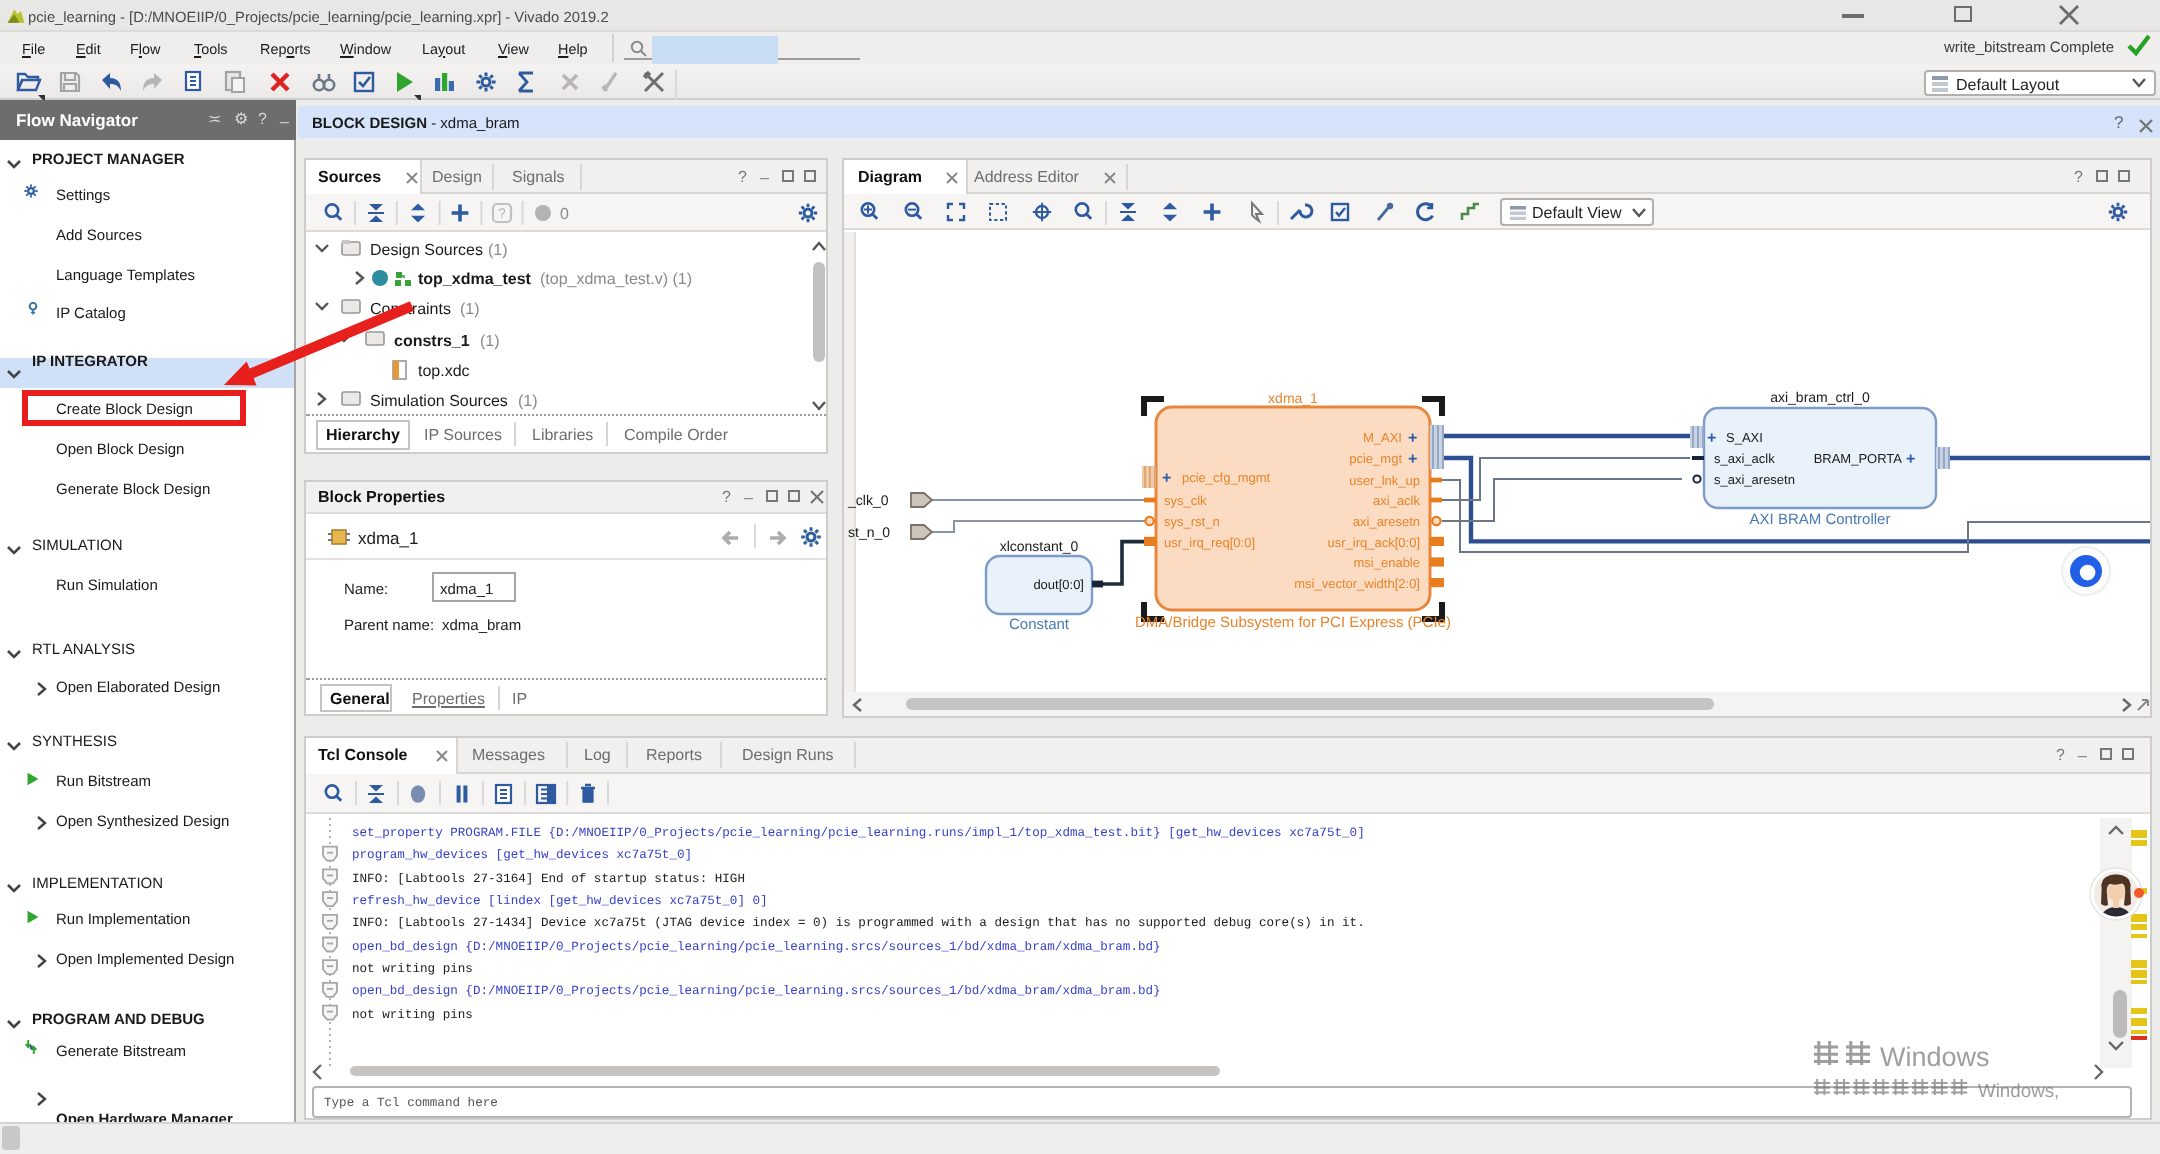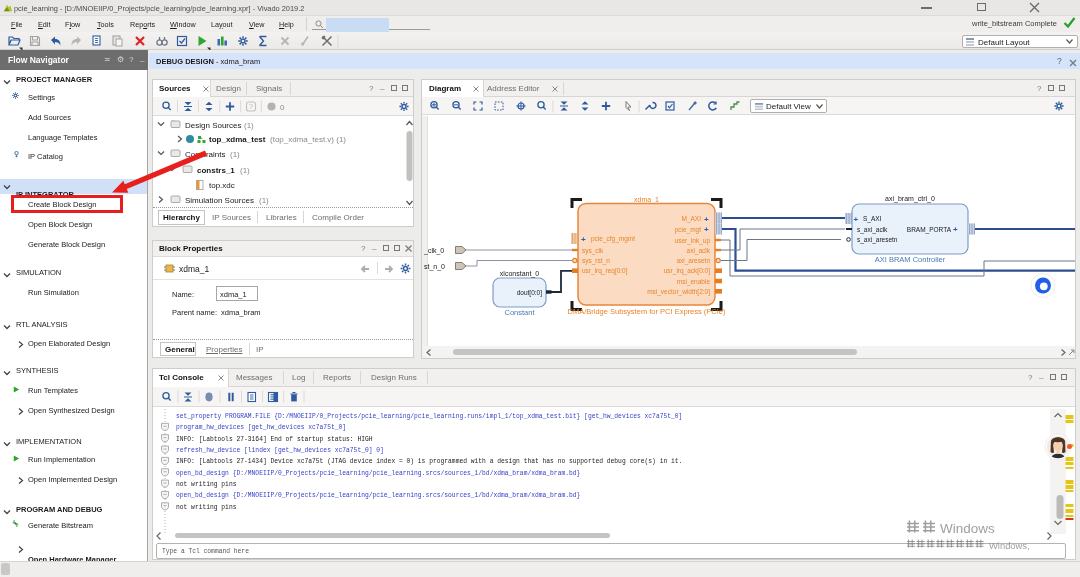--- a/index.html
+++ b/index.html
@@ -158,21 +158,21 @@
   <div class="fni" style="top:133px">Language Templates</div>
   <svg class="fna" style="left:13px;top:151px" width="8" height="10" viewBox="0 0 8 10">
         <circle cx="4" cy="3" r="2.4" fill="none" stroke="#2e6da0" stroke-width="1.3"></circle>
         <path d="M4 5.5 V9 M2.5 7.5 H5.5" stroke="#2e6da0" stroke-width="1.1"></path>
       </svg>
   <div class="fni" style="top:152px">IP Catalog</div>
 
   <svg class="fnc" style="top:183px" viewBox="0 0 8 8">
         <path d="M1 2.5 L4 5.5 L7 2.5" stroke="#444" stroke-width="1.3" fill="none"></path>
       </svg>
-  <div class="fnh" style="top:190px">IP INTEGRATOR</div>
+  <div class="fnh" style="top:176px">IP INTEGRATOR</div>
   <div class="fni" style="top:200px">Create Block Design</div>
   <div class="fni" style="top:220px">Open Block Design</div>
   <div class="fni" style="top:240px">Generate Block Design</div>
 
   <svg class="fnc" style="top:271px" viewBox="0 0 8 8">
         <path d="M1 2.5 L4 5.5 L7 2.5" stroke="#444" stroke-width="1.3" fill="none"></path>
       </svg>
   <div class="fnh" style="top:268px;font-weight:normal;">SIMULATION</div>
   <div class="fni" style="top:288px">Run Simulation</div>
 
@@ -185,21 +185,21 @@
       </svg>
   <div class="fni" style="top:339px">Open Elaborated Design</div>
 
   <svg class="fnc" style="top:369px" viewBox="0 0 8 8">
         <path d="M1 2.5 L4 5.5 L7 2.5" stroke="#444" stroke-width="1.3" fill="none"></path>
       </svg>
   <div class="fnh" style="top:366px;font-weight:normal;">SYNTHESIS</div>
   <svg class="fna" style="left:13px;top:386px" width="8" height="9" viewBox="0 0 8 9">
         <path d="M0.5 0.5 L7.5 4.5 L0.5 8.5 Z" fill="#2fa52f"></path>
       </svg>
-  <div class="fni" style="top:386px">Run Templates</div>
+  <div class="fni" style="top:386px">Run Bitstream</div>
   <svg class="fna" style="top:408px" viewBox="0 0 7 7">
         <path d="M2 0.5 L5.5 3.5 L2 6.5" stroke="#444" stroke-width="1.2" fill="none"></path>
       </svg>
   <div class="fni" style="top:406px">Open Synthesized Design</div>
 
   <svg class="fnc" style="top:440px" viewBox="0 0 8 8">
         <path d="M1 2.5 L4 5.5 L7 2.5" stroke="#444" stroke-width="1.3" fill="none"></path>
       </svg>
   <div class="fnh" style="top:437px;font-weight:normal;">IMPLEMENTATION</div>
   <svg class="fna" style="left:13px;top:455px" width="8" height="9" viewBox="0 0 8 9">
@@ -227,21 +227,21 @@
   <div class="fni" style="top:555px;font-weight:bold;text-align:center;">Open Hardware Manager</div>
 </div>
 
 <div class="abs" style="left:11px;top:195px;width:112px;height:18px;border:3px solid #e81d1d;"></div>
 <svg class="abs" style="left:80px;top:140px;z-index:40" width="140" height="70" viewBox="0 0 140 70">
   <polygon points="32,51 43.3,39.2 44.8,42.8 125,9.1 127,13.9 46.8,47.6 48.3,51.2" fill="#e8201d" transform="translate(0,1.5)"></polygon>
 </svg>
 
 <div class="abs" style="left:149px;top:50px;width:931px;height:314px;background:#ececeb;"></div>
 <div class="abs" style="left:149px;top:53px;width:931px;height:16px;background:#d5e4fa;">
-  <span class="abs" style="left:7px;top:3.5px;font-size:7.5px;color:#1a1a1a;"><b>DEBUG DESIGN</b> - xdma_bram</span>
+  <span class="abs" style="left:7px;top:3.5px;font-size:7.5px;color:#1a1a1a;"><b>BLOCK DESIGN</b> - xdma_bram</span>
   <span class="abs" style="left:908px;top:3px;font-size:8.5px;color:#666;">?</span>
   <svg class="abs" style="left:920px;top:6px" width="8" height="8" viewBox="0 0 8 8">
         <path d="M1 1 L7 7 M7 1 L1 7" stroke="#777" stroke-width="1.2"></path>
       </svg>
 </div>
 
 <div class="abs" style="left:152px;top:79px;width:262px;height:148px;background:#fff;border:1px solid #cfcdcc;"></div>
 <div id="sources">
 
   <div class="abs" style="left:153px;top:80px;width:260px;height:17px;background:#f1f0ef;border-bottom:1px solid #d8d6d5;"></div>

